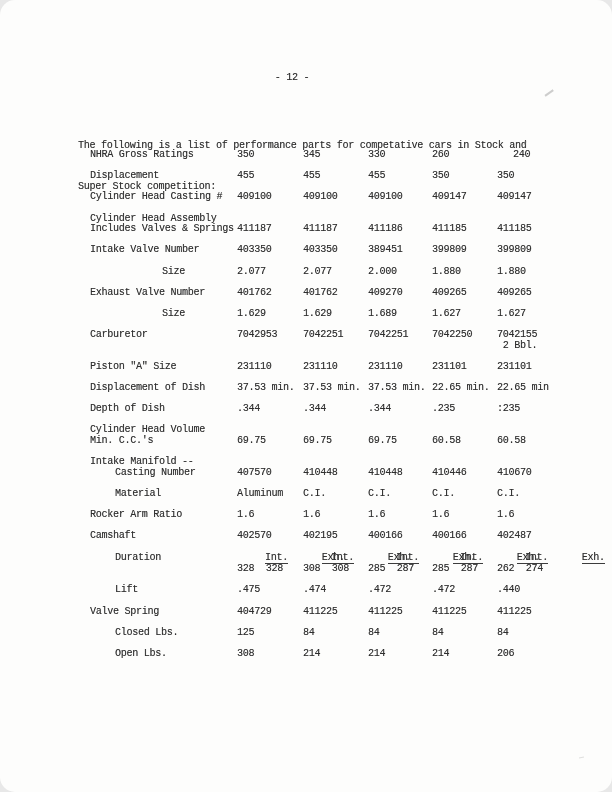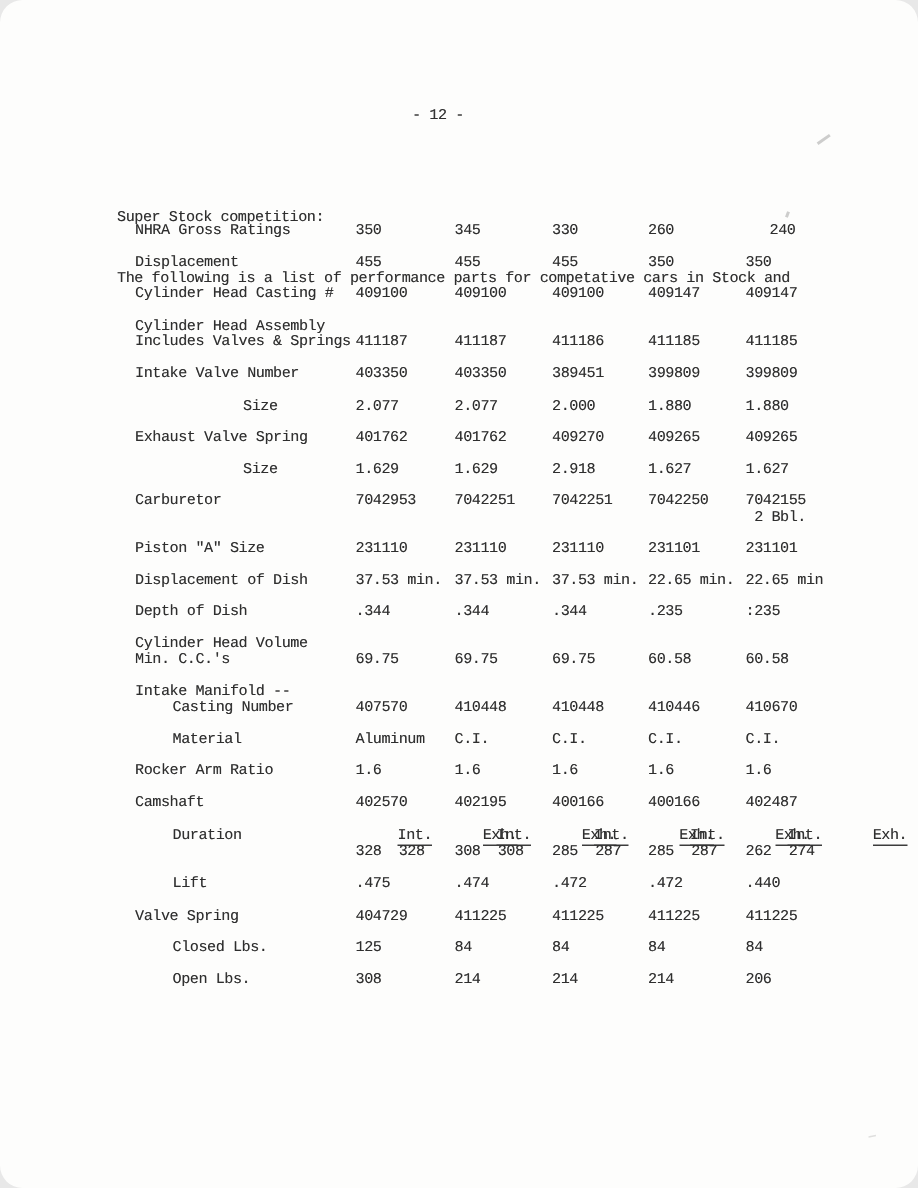--- a/index.html
+++ b/index.html
@@ -38,22 +38,22 @@
   .s1 { left:544px; top:92px; width:10px; height:1.5px; transform:rotate(-35deg); }
   .s2 { left:524px; top:141px; width:2px; height:4px; transform:rotate(20deg); }
   .s3 { left:579px; top:757px; width:5px; height:1px; transform:rotate(-10deg); opacity:.6; }
 </style>
 </head>
 <body>
 
 <div class="page">
   <div class="pagenum">- 12 -</div>
   <div class="intro">
+    <div class="ln">The following is a list of performance parts for competative cars in Stock and</div>
     <div class="ln">Super Stock competition:</div>
-    <div class="ln">The following is a list of performance parts for competative cars in Stock and</div>
   </div>
   <div class="table" id="parts-table">
       <div class="row">
         <div class="lbl">
           <div class="ln ind0">NHRA Gross Ratings</div>
         </div>
         <div class="cell" style="flex: 0 0 66px; width: 66px;"><div class="ln">350</div></div>
         <div class="cell" style="flex: 0 0 65px; width: 65px;"><div class="ln">345</div></div>
         <div class="cell" style="flex: 0 0 64px; width: 64px;"><div class="ln">330</div></div>
         <div class="cell" style="flex: 0 0 65px; width: 65px;"><div class="ln">260</div></div>
@@ -105,35 +105,35 @@
           <div class="ln ind2">Size</div>
         </div>
         <div class="cell" style="flex: 0 0 66px; width: 66px;"><div class="ln">2.077</div></div>
         <div class="cell" style="flex: 0 0 65px; width: 65px;"><div class="ln">2.077</div></div>
         <div class="cell" style="flex: 0 0 64px; width: 64px;"><div class="ln">2.000</div></div>
         <div class="cell" style="flex: 0 0 65px; width: 65px;"><div class="ln">1.880</div></div>
         <div class="cell" style="flex: 0 0 88px; width: 88px;"><div class="ln">1.880</div></div>
       </div>
       <div class="row">
         <div class="lbl">
-          <div class="ln ind0">Exhaust Valve Spring</div>
+          <div class="ln ind0">Exhaust Valve Number</div>
         </div>
         <div class="cell" style="flex: 0 0 66px; width: 66px;"><div class="ln">401762</div></div>
         <div class="cell" style="flex: 0 0 65px; width: 65px;"><div class="ln">401762</div></div>
         <div class="cell" style="flex: 0 0 64px; width: 64px;"><div class="ln">409270</div></div>
         <div class="cell" style="flex: 0 0 65px; width: 65px;"><div class="ln">409265</div></div>
         <div class="cell" style="flex: 0 0 88px; width: 88px;"><div class="ln">409265</div></div>
       </div>
       <div class="row">
         <div class="lbl">
           <div class="ln ind2">Size</div>
         </div>
         <div class="cell" style="flex: 0 0 66px; width: 66px;"><div class="ln">1.629</div></div>
         <div class="cell" style="flex: 0 0 65px; width: 65px;"><div class="ln">1.629</div></div>
-        <div class="cell" style="flex: 0 0 64px; width: 64px;"><div class="ln">2.918</div></div>
+        <div class="cell" style="flex: 0 0 64px; width: 64px;"><div class="ln">1.689</div></div>
         <div class="cell" style="flex: 0 0 65px; width: 65px;"><div class="ln">1.627</div></div>
         <div class="cell" style="flex: 0 0 88px; width: 88px;"><div class="ln">1.627</div></div>
       </div>
       <div class="row">
         <div class="lbl">
           <div class="ln ind0">Carburetor</div>
         </div>
         <div class="cell" style="flex: 0 0 66px; width: 66px;"><div class="ln">7042953</div></div>
         <div class="cell" style="flex: 0 0 65px; width: 65px;"><div class="ln">7042251</div></div>
         <div class="cell" style="flex: 0 0 64px; width: 64px;"><div class="ln">7042251</div></div>

